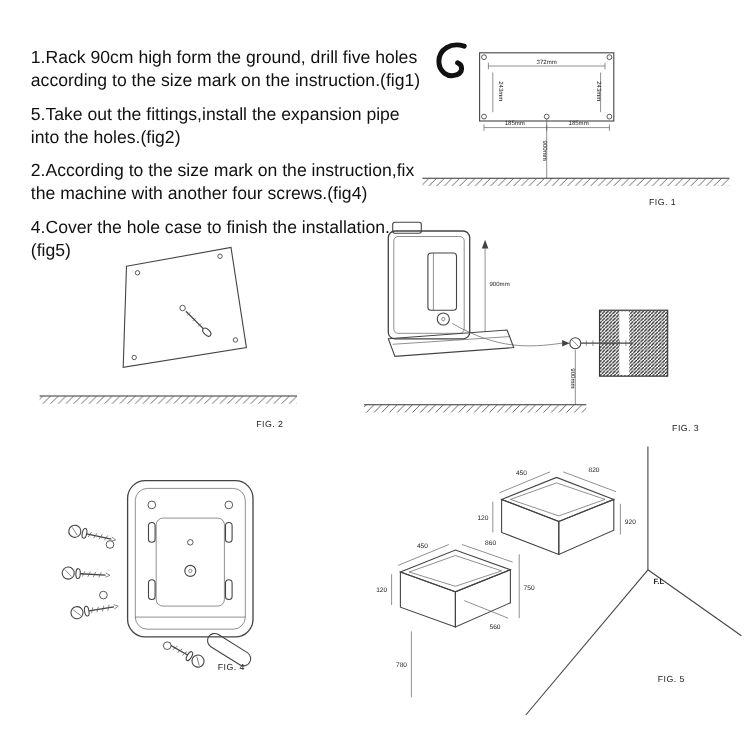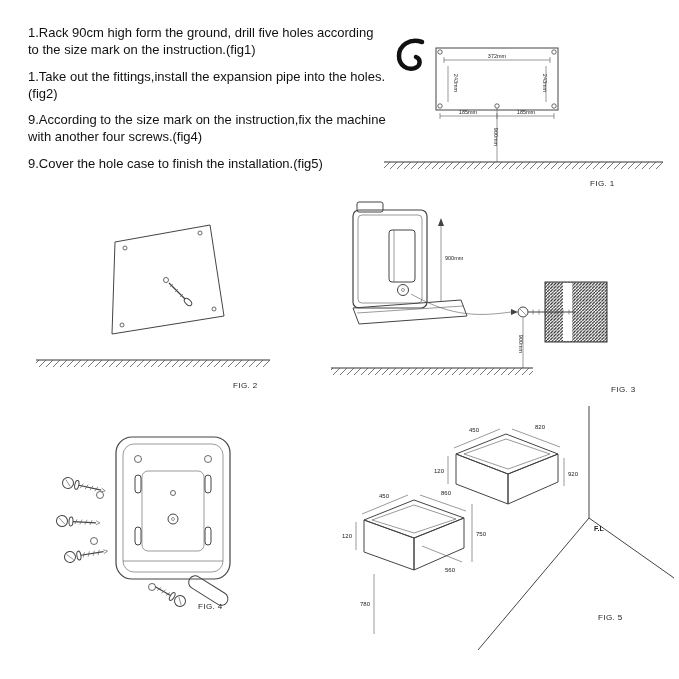--- a/index.html
+++ b/index.html
@@ -1,42 +1,42 @@
 <!DOCTYPE html>
 <html><head>
 <meta charset="utf-8">
 <style>
   html,body{margin:0;padding:0;}
   body{width:679px;height:679px;background:#ffffff;position:relative;
        font-family:"Liberation Sans",sans-serif;}
   .page{position:absolute;inset:0;background:#fff;overflow:hidden;}
-  .instructions{position:absolute;left:28px;top:24px;width:358px;
-                color:#111;font-size:13px;line-height:1.33;}
+  .instructions{position:absolute;left:28px;top:42px;width:358px;
+                color:#111;font-size:16px;line-height:1.33;}
   .instructions p{margin:0 0 9px 0;}
   svg{position:absolute;overflow:visible;}
   svg text{font-family:"Liberation Sans",sans-serif;fill:#222;}
   .dim{font-size:5.5px;}
   .dim6{font-size:6px;}
   .cap{font-size:8px;letter-spacing:.4px;fill:#222;}
   .fl{font-size:7px;font-weight:bold;}
   .ln{stroke:#444;stroke-width:1;fill:none;}
   .ln12{stroke:#444;stroke-width:1.2;fill:none;}
   .thin{stroke:#555;stroke-width:.6;fill:none;}
   .hole{fill:#fff;stroke:#444;stroke-width:.8;}
 </style>
 </head>
 <body>
 
 <div class="page">
 
   <div class="instructions">
     <p>1.Rack 90cm high form the ground, drill five holes according to the size mark on the instruction.(fig1)</p>
-    <p>1.Take out the fittings,install the expansion pipe into the holes.(fig2)</p>
-    <p>9.According to the size mark on the instruction,fix the machine with another four screws.(fig4)</p>
-    <p>9.Cover the hole case to finish the installation.(fig5)</p>
+    <p>5.Take out the fittings,install the expansion pipe into the holes.(fig2)</p>
+    <p>2.According to the size mark on the instruction,fix the machine with another four screws.(fig4)</p>
+    <p>4.Cover the hole case to finish the installation.(fig5)</p>
   </div>
 
   <svg style="left:378px;top:20px;" width="295" height="180" viewBox="0 0 295 180">
     <defs>
       <pattern id="gh1" width="7" height="7" patternUnits="userSpaceOnUse">
         <line x1="0" y1="7" x2="7" y2="0" stroke="#555" stroke-width="0.8"></line>
       </pattern>
     </defs>
     <g>
       <path d="M44 22 C32 18 21 25 21 36 C21 45 29 51 37 48 C43 46 43 39 38 37" stroke="#111" stroke-width="4.5" fill="none" stroke-linecap="round"></path>

